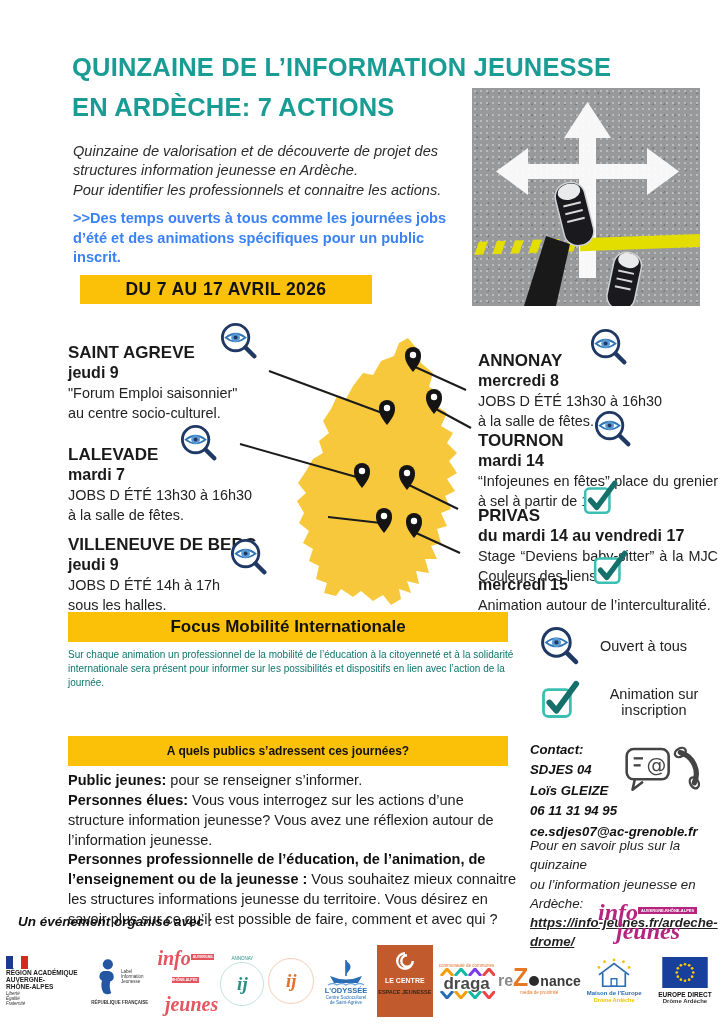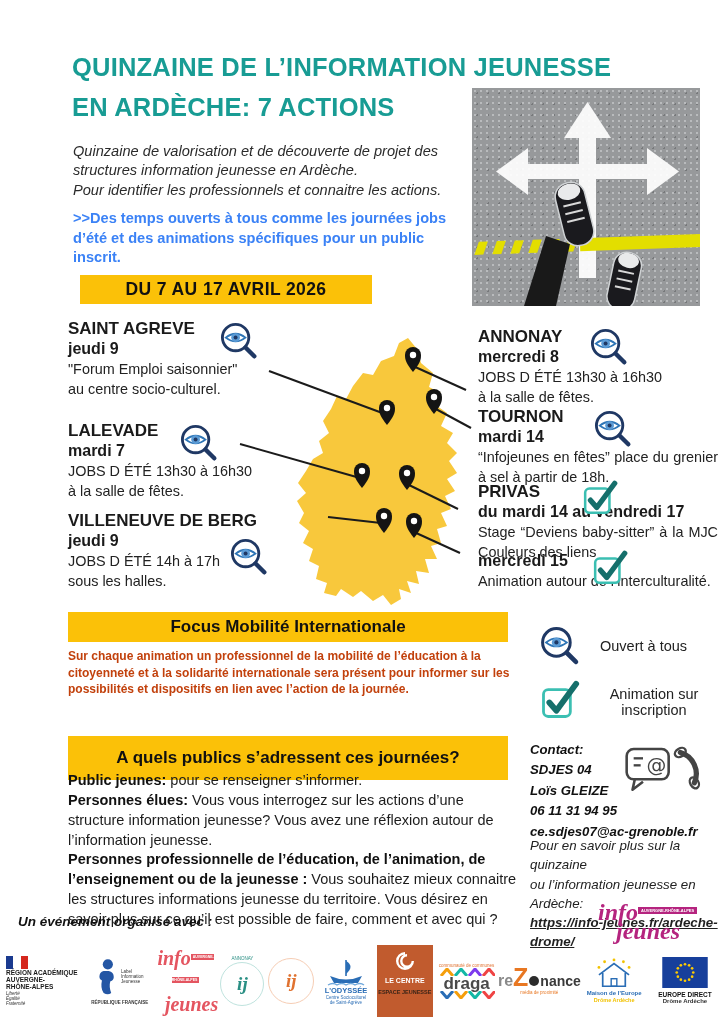--- a/index.html
+++ b/index.html
@@ -17,34 +17,34 @@
   .photo{left:472px;top:88px;width:228px;height:218px;background:#97999b;
          background-image:radial-gradient(#b9bbbd 1px,transparent 1px),
                           radial-gradient(#77797b 1px,transparent 1px);
          background-size:6px 6px,11px 11px;overflow:hidden;}
   .photo svg{position:absolute;left:0;top:0;}
   
   .banner{background:#FBC108;color:#111;font-weight:bold;display:flex;
           align-items:center;justify-content:center;}
   .date-banner{left:80px;top:275px;width:292px;height:29px;font-size:17.5px;letter-spacing:.4px;}
   .focus-banner{left:68px;top:612px;width:440px;height:30px;font-size:17px;}
-  .publics-banner{left:68px;top:736px;width:440px;height:44px;font-size:17px;}
-  
-  .event{width:236px;}
+  .publics-banner{left:68px;top:736px;width:440px;height:30px;font-size:12px;}
+  
+  .event{width:236px;margin-top:24px;}
   .event .city{font-size:17px;font-weight:bold;line-height:1.25;}
   .event .date{font-size:16px;font-weight:bold;line-height:1.3;}
   .event .line{font-size:14.4px;line-height:1.38;color:#222;}
   .event .just{text-align:justify;}
   .ev-left{left:68px;}
   .ev-right{left:478px;width:240px;}
   
   .icon-box{width:44px;height:44px;}
   .check-box{width:38px;height:38px;}
   
-  .focus-body{left:68px;top:648px;width:446px;font-size:12px;font-weight:bold;line-height:1.38;color:#c2410c;}
+  .focus-body{left:68px;top:648px;width:446px;font-size:10px;font-weight:normal;line-height:1.38;color:#0f766e;}
   
   .legend-label{font-size:14.5px;color:#222;}
   
   .publics-body{left:68px;top:771px;width:452px;font-size:14.5px;line-height:1.37;color:#1c1c1c;}
   .publics-body b{color:#111;}
   
   .contact{left:530px;top:740px;width:190px;font-size:13.2px;font-weight:bold;
            font-style:italic;line-height:1.55;color:#111;}
   .moreinfo{left:530px;top:836px;width:196px;font-size:13.3px;font-style:italic;line-height:1.45;color:#222;}
   .link{font-weight:bold;text-decoration:underline;color:#1f1f1f;cursor:pointer;}

